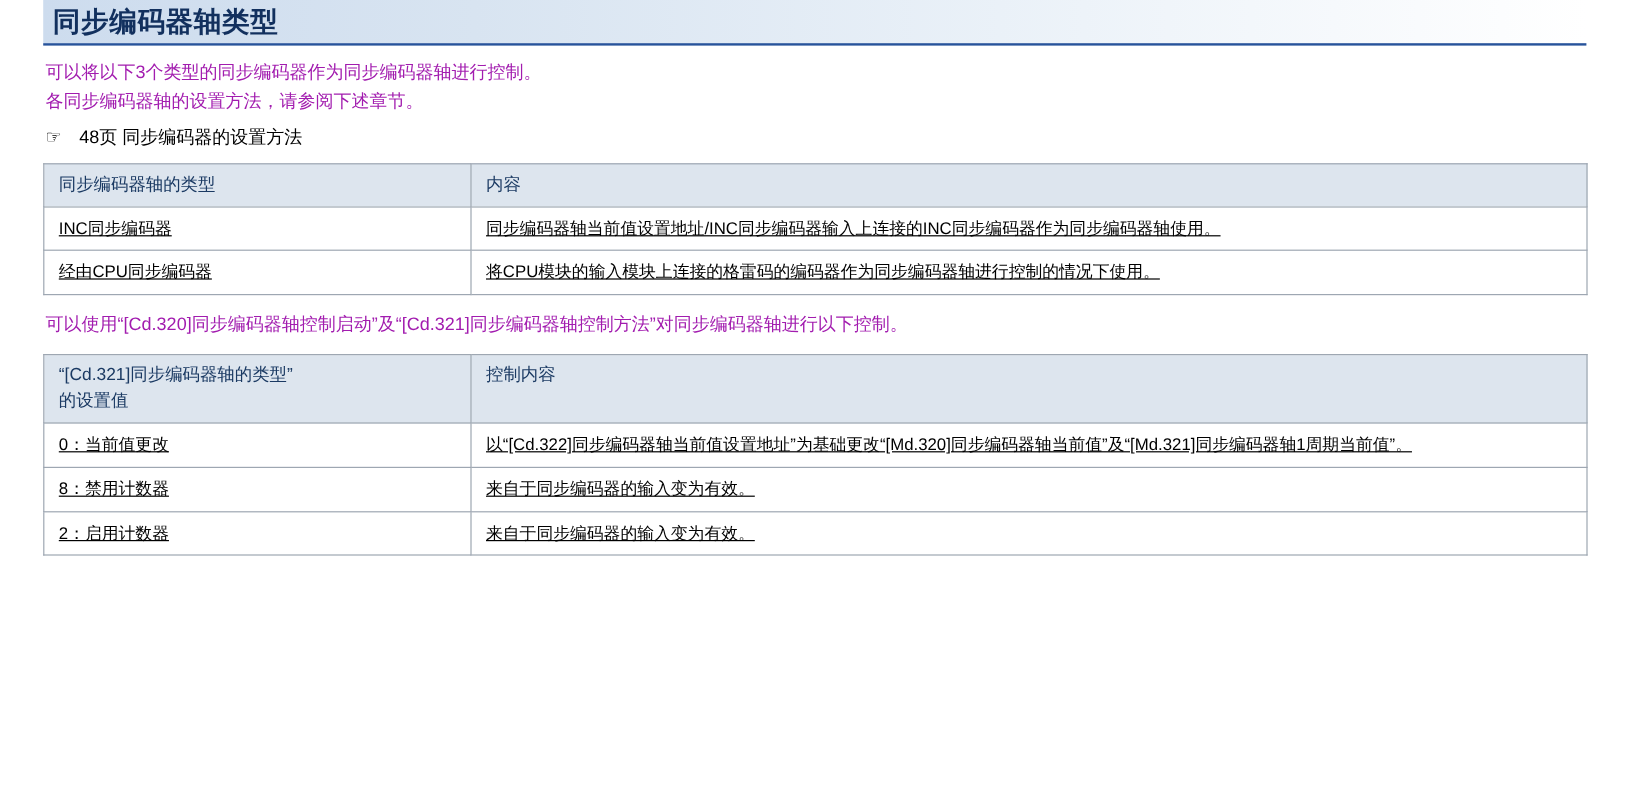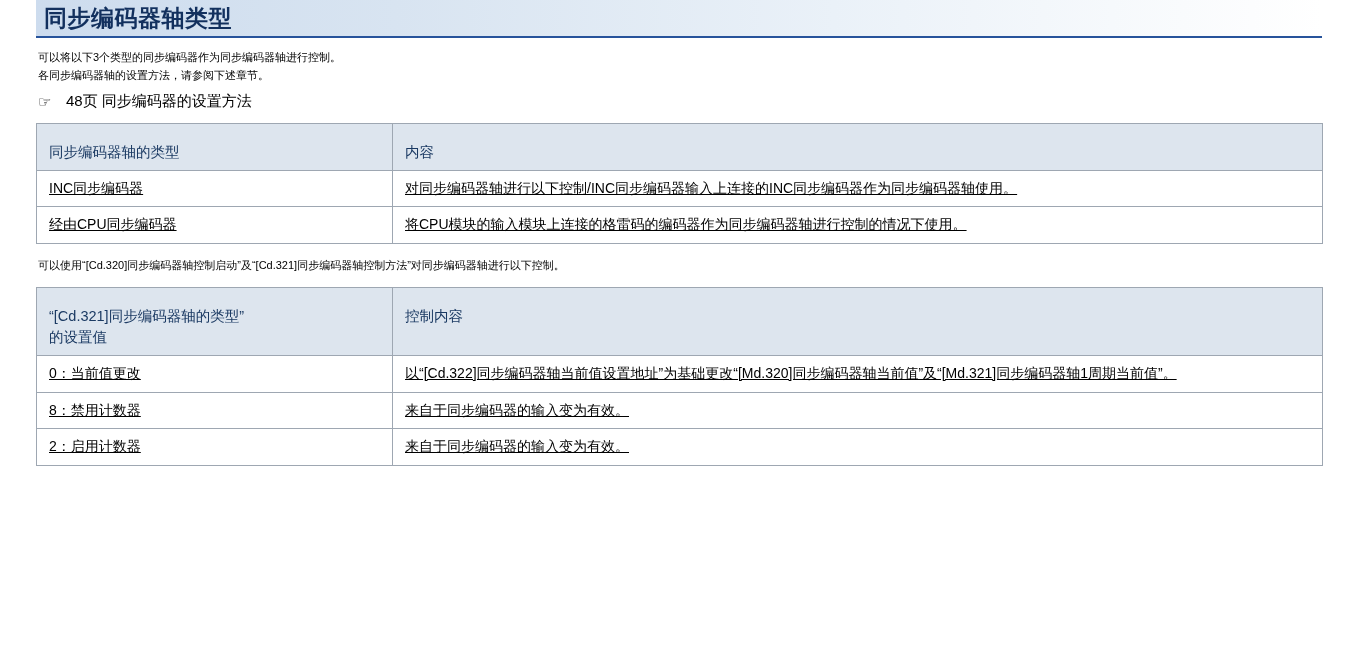--- a/index.html
+++ b/index.html
@@ -35,23 +35,23 @@
   .section-head .title {
     font-size: 23px;
     font-weight: bold;
     color: #12305e;
     letter-spacing: 0.5px;
     padding-left: 8px;
     line-height: 1;
   }
 
   .para {
-    font-size: 11px;
+    font-size: 15px;
     line-height: 1.62;
-    color: #000000;
+    color: #a21caf;
     margin: 0;
     padding-left: 2px;
   }
   .para-1 { margin-top: 11px; }
 
   .ref-line {
     display: flex;
     align-items: center;
     font-size: 15px;
     margin-top: 7px;
@@ -79,21 +79,21 @@
   table.doc-table td {
     border: 1px solid #9ea7b2;
     vertical-align: top;
     text-align: left;
     font-weight: normal;
   }
   table.doc-table thead th {
     background: #dde5ee;
     color: #1b3a63;
     font-size: 14.5px;
-    padding: 18px 9px 7px 12px;
+    padding: 7px 9px 7px 12px;
     line-height: 1.45;
   }
   table.doc-table tbody td {
     background: #ffffff;
     padding: 7px 9px 7px 12px;
     line-height: 1.55;
     font-size: 14px;
     text-decoration: underline;
   }
 
@@ -132,21 +132,21 @@
       </colgroup>
     <thead>
       <tr>
         <th>同步编码器轴的类型</th>
         <th>内容</th>
       </tr>
     </thead>
     <tbody>
       <tr>
         <td>INC同步编码器</td>
-        <td>对同步编码器轴进行以下控制/INC同步编码器输入上连接的INC同步编码器作为同步编码器轴使用。</td>
+        <td>同步编码器轴当前值设置地址/INC同步编码器输入上连接的INC同步编码器作为同步编码器轴使用。</td>
       </tr>
       <tr>
         <td>经由CPU同步编码器</td>
         <td>将CPU模块的输入模块上连接的格雷码的编码器作为同步编码器轴进行控制的情况下使用。</td>
       </tr>
     </tbody>
   </table>
 
 
   <p class="para para-2">可以使用“[Cd.320]同步编码器轴控制启动”及“[Cd.321]同步编码器轴控制方法”对同步编码器轴进行以下控制。</p>

